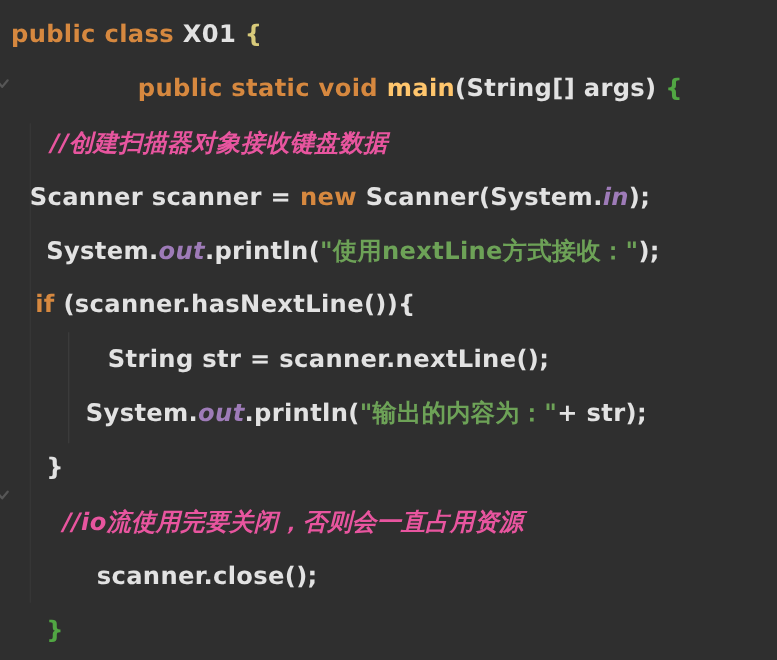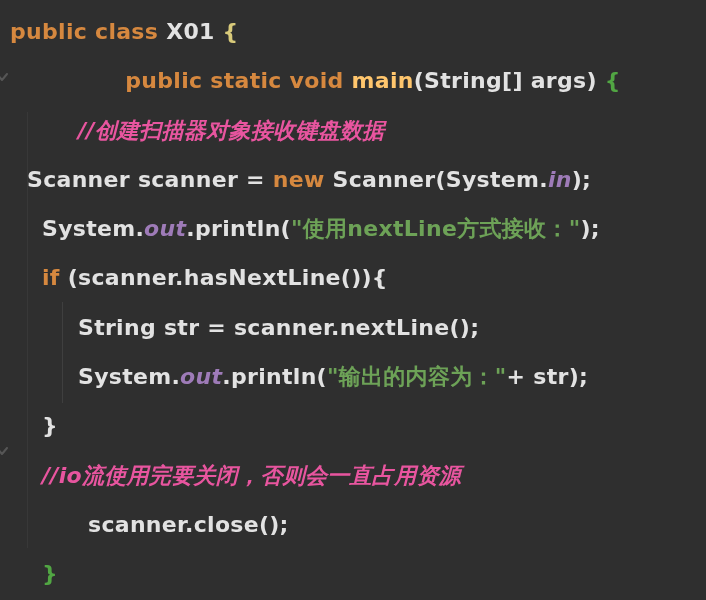--- a/index.html
+++ b/index.html
@@ -68,25 +68,25 @@
   </div>
   <div class="fold-marker fold-b">
     <svg width="14" height="14" viewBox="0 0 14 14">
       <path d="M2 4 L7 10 L12 4" fill="none" stroke="#5d5d5d" stroke-width="2" stroke-linecap="round" stroke-linejoin="round"></path>
     </svg>
   </div>
 
   <div class="code-area">
       <div class="code-line" style="padding-left: 10px;"><span class="tok tok-keyword">public class </span><span class="tok tok-plain">X01 </span><span class="tok tok-brace_outer">{</span></div>
       <div class="code-line" style="padding-left: 40px; text-align: center;"><span class="tok tok-keyword">public static void </span><span class="tok tok-method">main</span><span class="tok tok-plain">(String[] args) </span><span class="tok tok-brace_method">{</span></div>
-      <div class="code-line" style="padding-left: 78px;"><span class="tok tok-comment">//创建扫描器对象接收键盘数据</span></div>
+      <div class="code-line" style="padding-left: 46px;"><span class="tok tok-comment">//创建扫描器对象接收键盘数据</span></div>
       <div class="code-line" style="padding-left: 27px;"><span class="tok tok-plain">Scanner scanner = </span><span class="tok tok-keyword">new </span><span class="tok tok-plain">Scanner(System.</span><span class="tok tok-field">in</span><span class="tok tok-plain">);</span></div>
       <div class="code-line" style="padding-left: 42px;"><span class="tok tok-plain">System.</span><span class="tok tok-field">out</span><span class="tok tok-plain">.println(</span><span class="tok tok-string">"使用nextLine方式接收："</span><span class="tok tok-plain">);</span></div>
-      <div class="code-line" style="padding-left: 42px;"><span class="tok tok-keyword">if </span><span class="tok tok-plain">(scanner.hasNextLine()){</span></div>
-      <div class="code-line" style="padding-left: 78px;"><span class="tok tok-plain">String str = scanner.nextLine();</span></div>
+      <div class="code-line" style="padding-left: 32px;"><span class="tok tok-keyword">if </span><span class="tok tok-plain">(scanner.hasNextLine()){</span></div>
+      <div class="code-line" style="padding-left: 78px; margin-left: 20px;"><span class="tok tok-plain">String str = scanner.nextLine();</span></div>
       <div class="code-line" style="padding-left: 78px;"><span class="tok tok-plain">System.</span><span class="tok tok-field">out</span><span class="tok tok-plain">.println(</span><span class="tok tok-string">"输出的内容为："</span><span class="tok tok-plain">+ str);</span></div>
       <div class="code-line" style="padding-left: 42px;"><span class="tok tok-plain">}</span></div>
-      <div class="code-line" style="padding-left: 42px;"><span class="tok tok-comment">//io流使用完要关闭，否则会一直占用资源</span></div>
+      <div class="code-line" style="padding-left: 57px;"><span class="tok tok-comment">//io流使用完要关闭，否则会一直占用资源</span></div>
       <div class="code-line" style="padding-left: 88px;"><span class="tok tok-plain">scanner.close();</span></div>
       <div class="code-line" style="padding-left: 42px;"><span class="tok tok-brace_method">}</span></div>
     </div>
 
 </div>
 
 </body></html>

